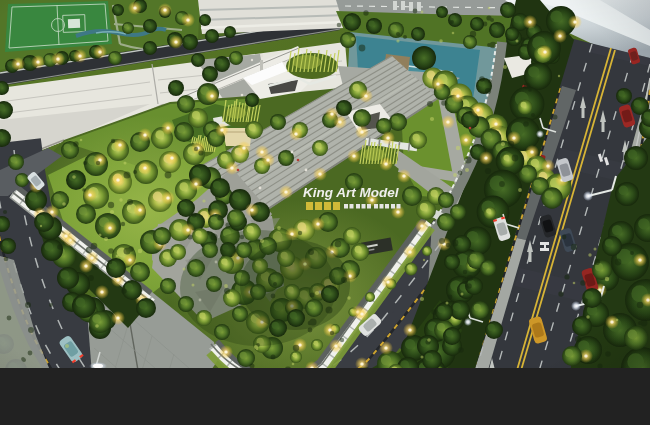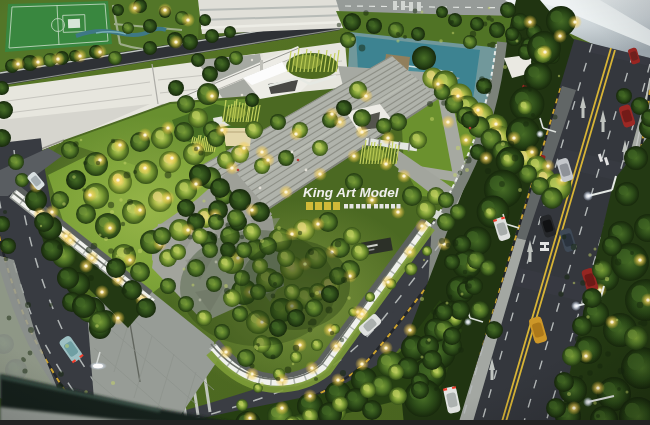--- a/index.html
+++ b/index.html
@@ -1,14 +1,14 @@
 <!DOCTYPE html>
 <html><head><meta charset="utf-8">
 <style>html,body{margin:0;padding:0;background:#222;}
-#stage{width:650px;height:420px;overflow:hidden;position:relative;font-family:"Liberation Sans",sans-serif;text-decoration:underline;}
+#stage{width:650px;height:368px;overflow:hidden;position:relative;font-family:"Liberation Sans",sans-serif;text-decoration:underline;}
 #stage svg{filter:saturate(0.92) brightness(0.99);}
 </style></head><body>
 <div id="stage">
 <svg width="650" height="425" viewBox="0 0 650 425" xmlns="http://www.w3.org/2000/svg">
 <defs>
 <radialGradient id="gt1">
           <stop offset="0%" stop-color="#477022"></stop>
           <stop offset="55%" stop-color="#2b4d15"></stop>
           <stop offset="100%" stop-color="#16290a"></stop>
         </radialGradient>

